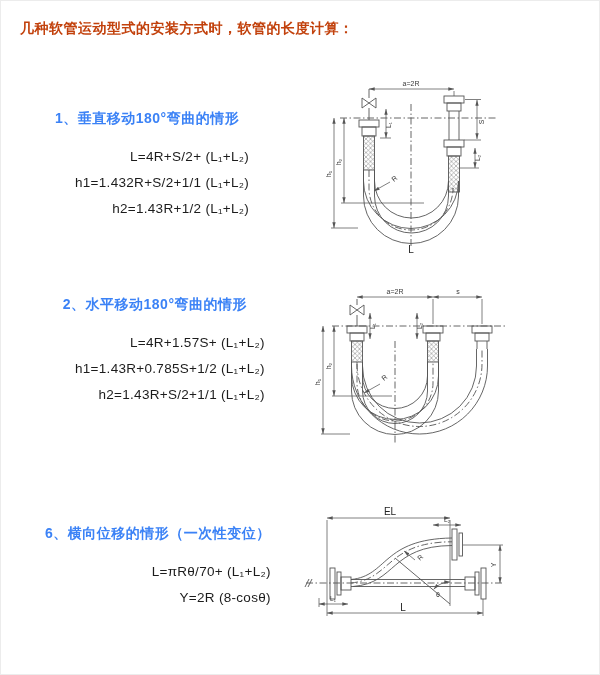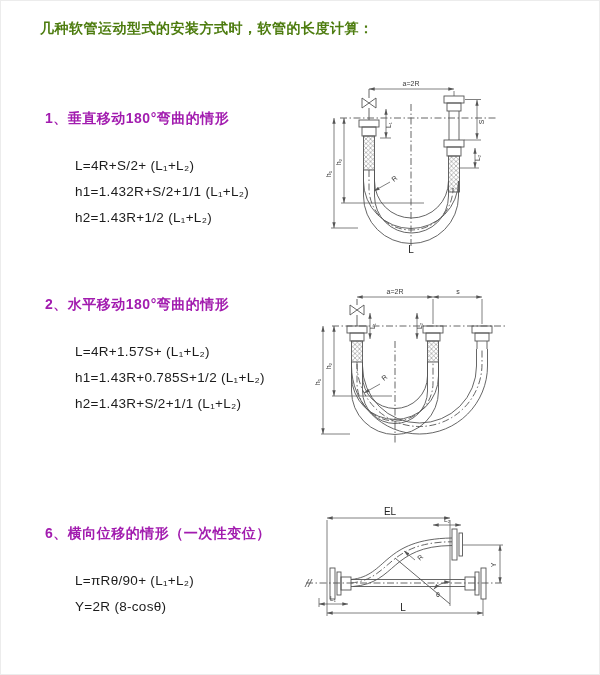--- a/index.html
+++ b/index.html
@@ -2,27 +2,27 @@
 <html><head>
 <meta charset="utf-8">
 <style>
   html,body{margin:0;padding:0;}
   body{
     width:600px;height:675px;background:#ffffff;position:relative;overflow:hidden;
     font-family:"Liberation Sans","DejaVu Sans",sans-serif;color:#1c1c1c;
   }
   .page{position:absolute;inset:0;border:1px solid #ececec;box-sizing:border-box;}
   .title{
-    position:absolute;left:40px;top:20px;font-size:14px;font-weight:700;
-    letter-spacing:.5px;color:#4d7c0f;white-space:nowrap;
+    position:absolute;left:20px;top:20px;font-size:14px;font-weight:700;
+    letter-spacing:.5px;color:#c2410c;white-space:nowrap;
   }
   .section{position:absolute;left:45px;}
   .sec1{top:110px;} .sec2{top:296px;} .sec3{top:525px;}
-  .heading{font-size:14px;font-weight:700;letter-spacing:.5px;color:#a21caf;white-space:nowrap;}
-  .formulas{margin-top:25px;padding-left:30px;}
+  .heading{font-size:14px;font-weight:700;letter-spacing:.5px;color:#3b82f6;white-space:nowrap;text-align:center;}
+  .formulas{margin-top:16px;padding-left:30px;text-align:right;}
   .formula{font-size:13.5px;line-height:26px;letter-spacing:.3px;color:#1c1c1c;white-space:nowrap;}
   .diag{position:absolute;}
   .ln{stroke:#555;stroke-width:.9;fill:none;stroke-linecap:butt;}
   .dim{stroke-width:.75;}
   .cl{stroke-dasharray:7 2.5 1.5 2.5;}
   .dt{font-family:"Liberation Sans",sans-serif;font-size:7px;fill:#3a3a3a;stroke:none;}
   .dts{font-size:6.5px;}
   .dtl{font-family:"Liberation Sans",sans-serif;font-size:10px;fill:#222;stroke:none;}
 </style>
 </head>
@@ -46,21 +46,21 @@
   <div class="formulas">
     <div class="formula">L=4R+1.57S+ (L₁+L₂)</div>
     <div class="formula">h1=1.43R+0.785S+1/2 (L₁+L₂)</div>
     <div class="formula">h2=1.43R+S/2+1/1 (L₁+L₂)</div>
   </div>
 </div>
 
 <div class="section sec3">
   <div class="heading">6、横向位移的情形（一次性变位）</div>
   <div class="formulas">
-    <div class="formula">L=πRθ/90+ (L₁+L₂)</div>
+    <div class="formula">L=πRθ/70+ (L₁+L₂)</div>
     <div class="formula">Y=2R (8-cosθ)</div>
   </div>
 </div>
 
 <svg class="diag" style="left:312px;top:76px" width="290" height="180" viewBox="0 0 290 180">
   <defs>
     <marker id="ar1" viewBox="0 0 10 10" refX="9.5" refY="5" markerWidth="8" markerHeight="8" orient="auto-start-reverse">
       <path d="M0,2.2 L9.5,5 L0,7.8 Z" fill="#555"></path>
     </marker>
     <pattern id="ht1" width="4.5" height="4.5" patternUnits="userSpaceOnUse">

